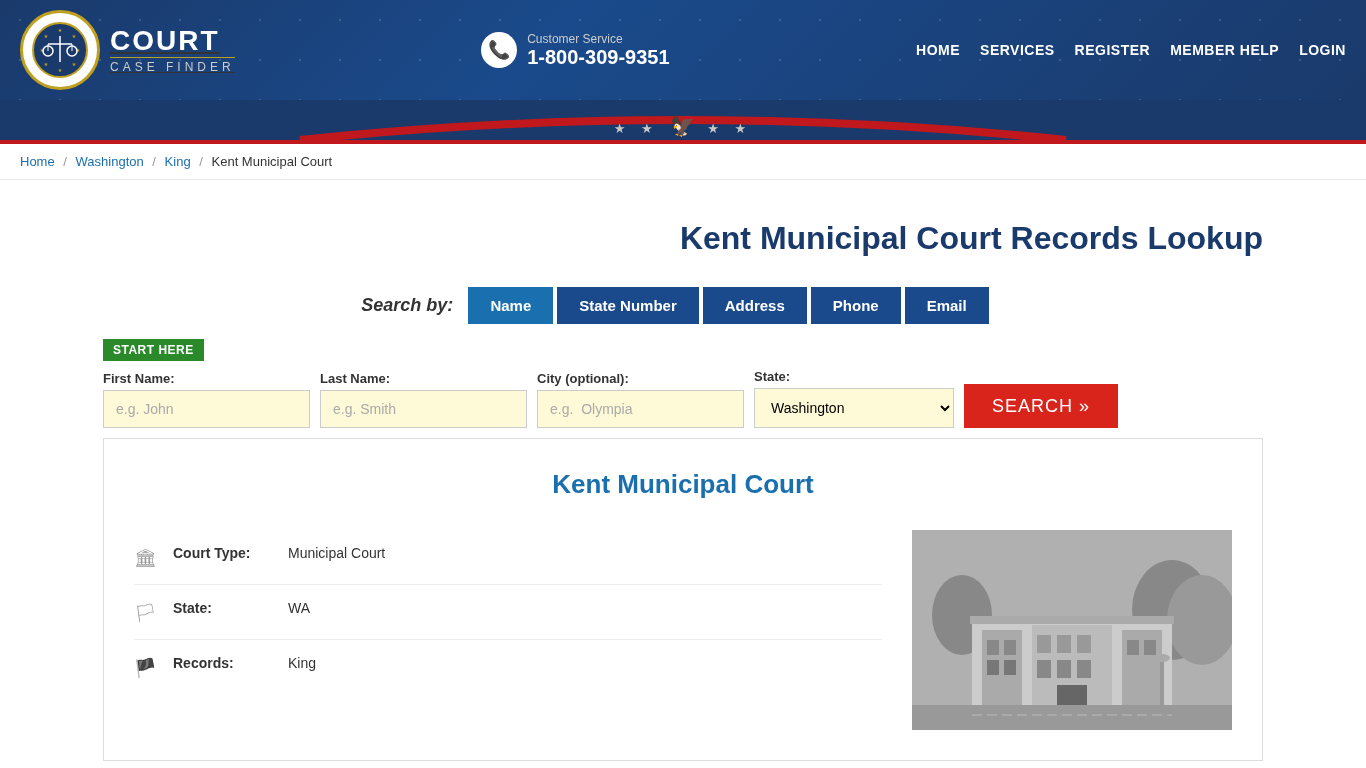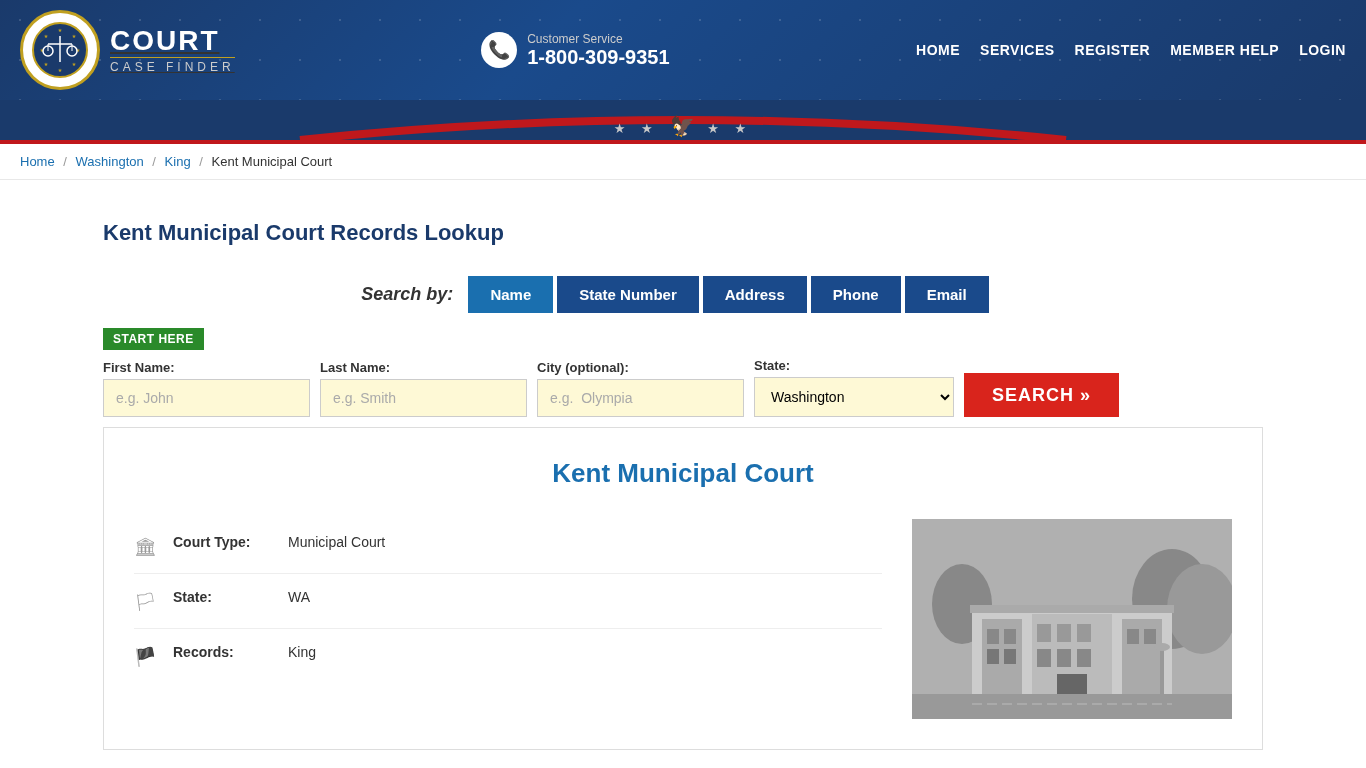--- a/index.html
+++ b/index.html
@@ -122,22 +122,22 @@
     }
     .breadcrumb .sep { color: #999; margin: 0 5px; }
 
     
     .main {
       max-width: 1200px;
       margin: 0 auto;
       padding: 20px;
     }
     .page-title {
-      text-align: left;
-      font-size: 22px;
+      text-align: right;
+      font-size: 32px;
       font-weight: bold;
       color: #1a3a6b;
       margin: 20px 0 30px;
     }
 
     
     .search-by-row {
       display: flex;
       align-items: center;
       justify-content: center;
@@ -210,21 +210,21 @@
       outline: none;
       min-width: 200px;
       cursor: pointer;
     }
     .search-btn {
       background: #d9241c;
       color: #fff;
       border: none;
       padding: 10px 28px;
       font-size: 18px;
-      font-weight: bold;
+      font-weight: normal;
       cursor: pointer;
       letter-spacing: 1px;
       white-space: nowrap;
       height: 44px;
     }
     .info-text {
       text-align: center;
       font-style: italic;
       color: #666;
       font-size: 13px;

